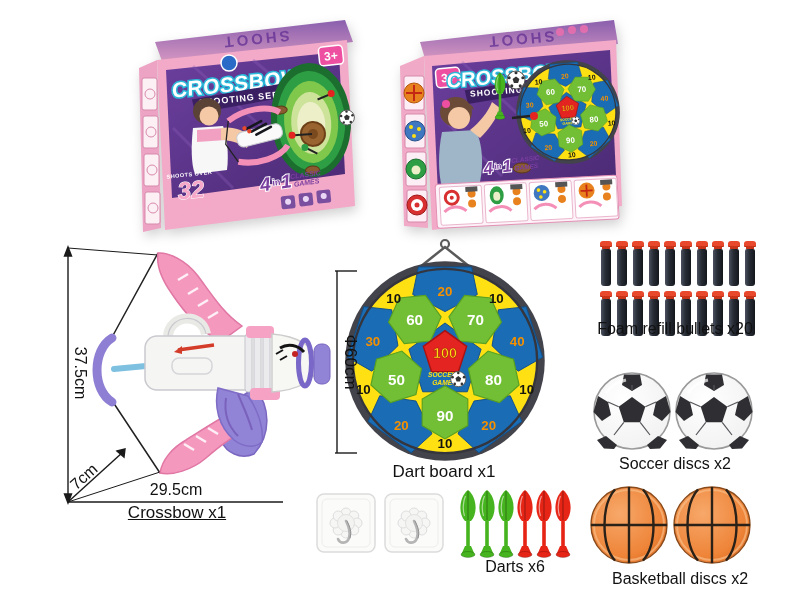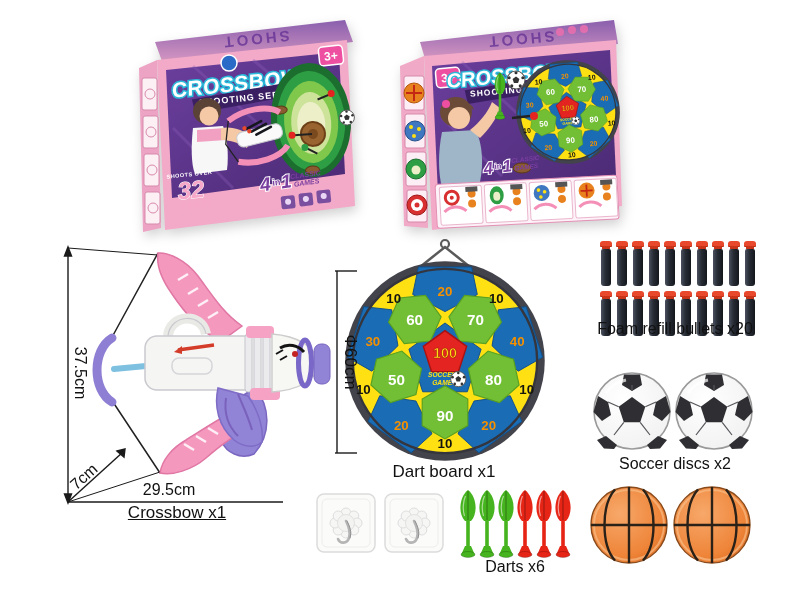--- a/index.html
+++ b/index.html
@@ -383,21 +383,21 @@
           <path d="M230,122 l7,-4"></path>
         </g>
     <rect x="264" y="106" width="16" height="40" rx="7" fill="#9183d6" stroke="#7a66c0"></rect>
     <path d="M168,150 C164,168 168,188 184,202 C194,210 206,210 212,204 C214,190 208,172 198,158 Z" fill="#9183d6" stroke="#7f6cc6" stroke-width="1.5"></path>
     <path d="M176,160 C174,174 178,188 188,198 M188,156 C192,166 198,178 202,192" stroke="#7a62bc" stroke-width="2" fill="none"></path>
   </g>
 </svg>
 
 <div class="label rot90" style="left:46px;top:364px;width:68px;height:18px;">37.5cm</div>
 <div class="label" style="left:62px;top:468px;width:44px;transform:rotate(-42deg);">7cm</div>
-<div class="label" style="left:134px;top:481px;width:70px;">29.5cm</div>
+<div class="label" style="left:141px;top:481px;width:70px;">29.5cm</div>
 <div class="label big" style="left:97px;top:504px;width:160px;text-decoration:underline;">Crossbow x1</div>
 
 <svg style="left:329px;top:236px;" width="232" height="235" viewBox="-116 -125 232 235">
   <g stroke="#5a5a5a" stroke-width="2.5" fill="none">
     <path d="M-25,-94 L0,-114 L25,-94"></path>
     <circle cx="0" cy="-117" r="4" stroke-width="2.2"></circle>
   </g>
   <g id="boardGfx" transform="scale(0.95)">
     <circle r="105" fill="#43434b"></circle>
     <circle r="97" fill="#ffe012"></circle>
@@ -555,20 +555,21 @@
 <svg style="left:588px;top:366px;" width="175" height="90" viewBox="0 0 175 90">
   <use href="#soccerBall" transform="translate(44,45)"></use>
   <use href="#soccerBall" transform="translate(126,45)"></use>
 </svg>
 <div class="label" style="left:585px;top:455px;width:180px;">Soccer discs x2</div>
 
 <svg style="left:585px;top:482px;" width="180" height="90" viewBox="0 0 180 90">
   <use href="#basketBall" transform="translate(44,43)"></use>
   <use href="#basketBall" transform="translate(127,43)"></use>
 </svg>
+<div class="label" style="left:585px;top:570px;width:190px;">Basketball discs x2</div>
 
 <svg style="left:313px;top:490px;" width="135" height="68" viewBox="0 0 135 68">
   <use href="#hookShape" transform="translate(33,33)"></use>
   <use href="#hookShape" transform="translate(101,33)"></use>
 </svg>
 
 <svg style="left:458px;top:488px;" width="115" height="72" viewBox="0 0 115 72">
   <use href="#dartShape" transform="translate(10,36)" style="color:#46b41e"></use>
   <use href="#dartShape" transform="translate(29,36)" style="color:#46b41e"></use>
   <use href="#dartShape" transform="translate(48,36)" style="color:#46b41e"></use>

